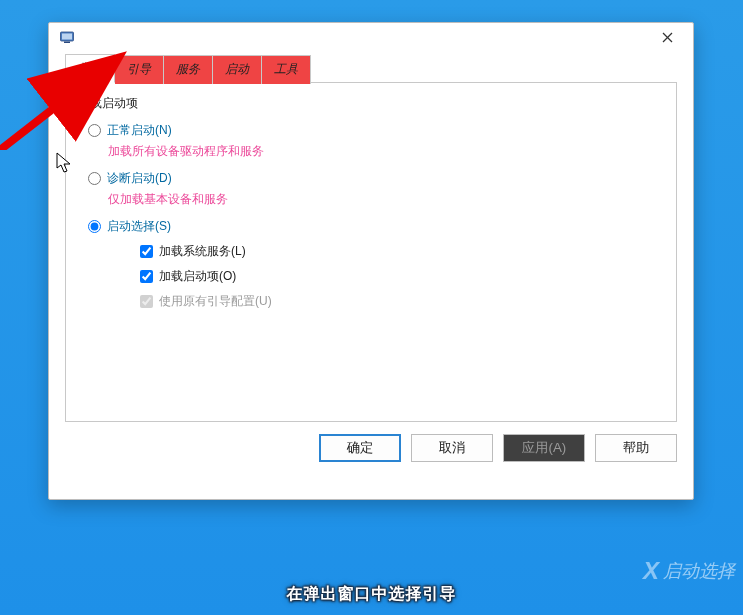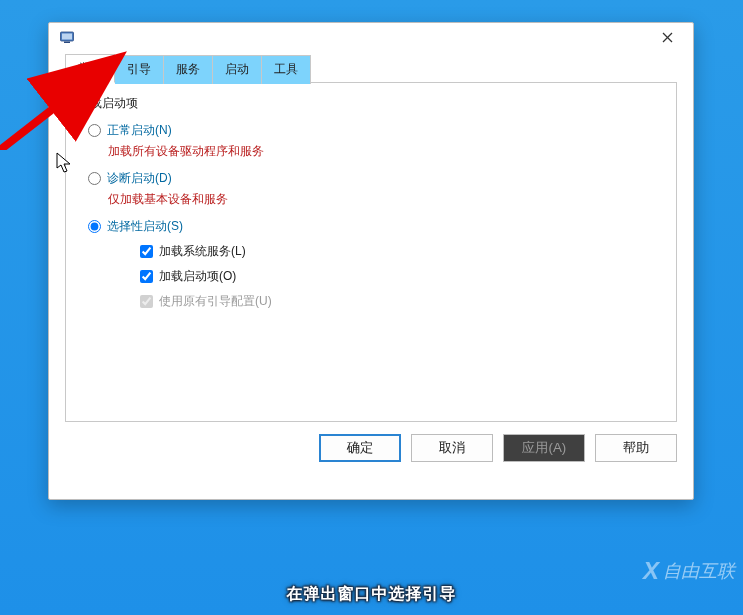--- a/index.html
+++ b/index.html
@@ -52,41 +52,42 @@
 
   .client {
     padding: 0 16px 12px 16px;
   }
 
   .tabs {
     display: flex;
     margin-top: 2px;
     position: relative;
     z-index: 2;
+    font-style: italic;
   }
   .tab {
     padding: 5px 12px 5px 12px;
     background: #fff;
     border: 1px solid #c8c8c8;
     border-bottom: none;
     margin-right: 0;
     cursor: pointer;
     position: relative;
     top: 1px;
     color: #222;
   }
   .tab + .tab { border-left: none; }
   .tab.active {
     background: #fff;
     border-bottom: 1px solid #fff;
     top: 1px;
     z-index: 3;
   }
   .tab.inactive {
-    background: #7dd3fc;
+    background: #ef4444;
     top: 2px;
   }
 
   .tabpanel {
     border: 1px solid #c8c8c8;
     height: 340px;
     padding: 12px 16px 12px 16px;
     position: relative;
     z-index: 1;
   }
@@ -108,21 +109,21 @@
     align-items: center;
     margin: 10px 0 2px 0;
   }
   .radio-row input[type="radio"] {
     margin: 0 6px 0 0;
     width: 13px; height: 13px;
   }
   .radio-label { color: #0369a1; }
   .sub-desc {
     margin: 4px 0 10px 20px;
-    color: #b91c1c;
+    color: #ec4899;
   }
 
   .check-row {
     display: flex;
     align-items: center;
     margin: 8px 0 8px 26px;
     padding-left: 26px;
   }
   .check-row input[type="checkbox"] {
     margin: 0 6px 0 0;
@@ -255,21 +256,21 @@
             <div class="sub-desc">加载所有设备驱动程序和服务</div>
 
             <label class="radio-row">
               <input type="radio" name="startup" style="">
               <span class="radio-label">诊断启动(D)</span>
             </label>
             <div class="sub-desc">仅加载基本设备和服务</div>
 
             <label class="radio-row">
               <input type="radio" name="startup" checked="" style="">
-              <span class="radio-label">选择性启动(S)</span>
+              <span class="radio-label">启动选择(S)</span>
             </label>
 
             <label class="check-row">
               <input type="checkbox" checked="" style="">
               <span class="check-label">加载系统服务(L)</span>
             </label>
 
             <label class="check-row">
               <input type="checkbox" checked="" style="">
               <span class="check-label">加载启动项(O)</span>
@@ -302,18 +303,18 @@
     </defs>
     <line x1="0" y1="120" x2="108" y2="36" stroke="#e80000" stroke-width="8" marker-end="url(#ah)"></line>
   </svg>
 
   <svg class="cursor-overlay" viewBox="0 0 16 22">
     <polygon points="1,1 1,16 5,13 8,20 11,19 8,12 14,12" fill="#ffffff" stroke="#000" stroke-width="1"></polygon>
   </svg>
 
   <div class="watermark">
     <span class="wm-x">X</span>
-    <span>自由互联</span>
+    <span>启动选择</span>
   </div>
 
   <div class="caption">在弹出窗口中选择引导</div>
 
 </div>
 
 </body></html>

